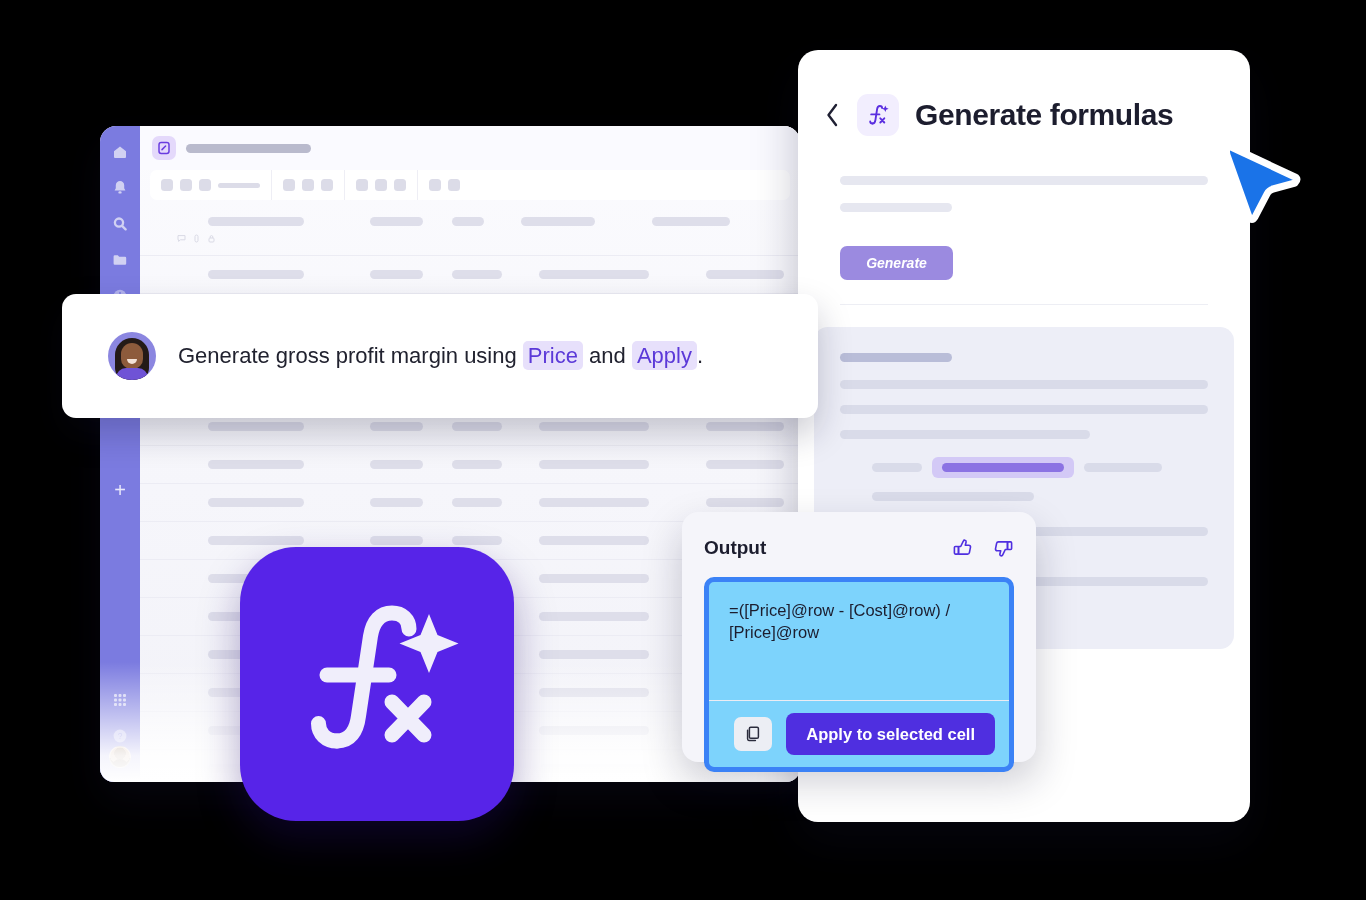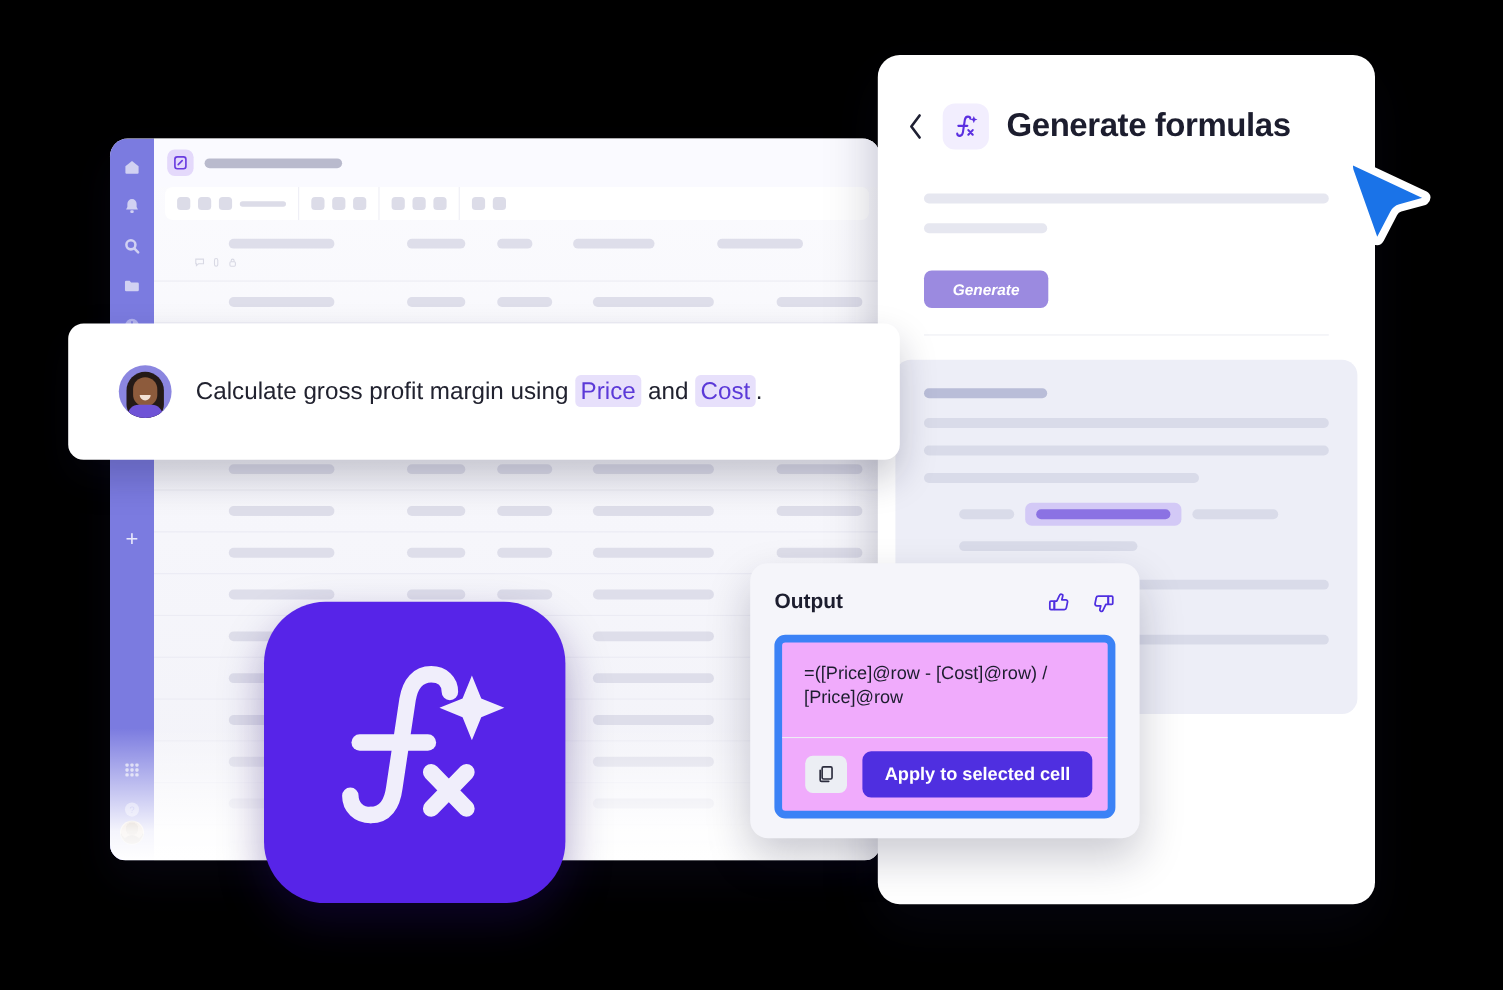--- a/index.html
+++ b/index.html
@@ -192,30 +192,30 @@
     position: absolute; left: 682px; top: 512px; width: 354px; height: 250px;
     background: #f5f5fa; border-radius: 16px;
     box-shadow: 0 18px 40px rgba(20,18,50,.22);
     padding: 25px 22px 0 22px;
   }
   .output-head { display: flex; align-items: center; justify-content: space-between; }
   .output-title { font-size: 19px; font-weight: 700; color: #1c1d2e; }
   .vote { display: flex; gap: 18px; }
   .vote span { display: flex; cursor: pointer; }
   .output-card {
-    margin-top: 18px; background: #f0abfc; border-radius: 10px;
-    border: 7px solid #3b82f6; overflow: hidden;
+    margin-top: 18px; background: #7dd3fc; border-radius: 10px;
+    border: 5px solid #3b82f6; overflow: hidden;
   }
   .formula {
     padding: 18px 20px 20px 20px; font-size: 16.5px; color: #1c1d2e; line-height: 1.32;
     min-height: 86px;
   }
   .output-actions {
     border-top: 1px solid #ececf3; padding: 12px 14px;
-    display: flex; align-items: center; justify-content: flex-end; gap: 14px;
+    display: flex; align-items: center; justify-content: flex-end; gap: 14px; margin-top: 32px;
   }
   .copy-btn {
     width: 38px; height: 34px; border-radius: 7px; background: #eceef4;
     display: flex; align-items: center; justify-content: center; cursor: pointer; border: none;
   }
   .apply-btn {
     height: 42px; padding: 0 20px; border: none; border-radius: 8px;
     background: #4f2fe0; color: #ffffff; font-size: 16.5px; font-weight: 700;
     font-family: "Liberation Sans", sans-serif; cursor: pointer;
   }
@@ -510,21 +510,21 @@
 
   <div class="bubble">
     <div class="bubble-avatar">
       <div class="hair"></div>
         <div class="face"></div>
         <div class="neck"></div>
       <div class="smile"></div>
         <div class="body"></div>
     </div>
     <div class="bubble-text">
-      <span>Calculate gross profit margin using </span><span class="chip">Price</span><span> and </span><span class="chip">Cost</span><span>.</span>
+      <span>Generate gross profit margin using </span><span class="chip">Price</span><span> and </span><span class="chip">Apply</span><span>.</span>
     </div>
   </div>
 
   <div class="fx-app">
     <svg width="190" height="190" viewBox="0 0 190 190">
       <path d="M55 152c-11 0-18.5-7.5-18.5-17.5" fill="none" stroke="#f0eefb" stroke-width="15" stroke-linecap="round"></path>
       <path d="M55 152c13 0 19.5-9.5 21.5-25l12-80c2.5-15 10-23 21.5-23 10 0 17 6.5 17 16" fill="none" stroke="#f0eefb" stroke-width="15" stroke-linecap="round"></path>
       <path d="M45 86h62" stroke="#f0eefb" stroke-width="15" stroke-linecap="round"></path>
       <path d="M110 113l32 33M142 113l-32 33" stroke="#f0eefb" stroke-width="15" stroke-linecap="round"></path>
       <path d="M147 25l8.5 21 21 8.5-21 8.5-8.5 21-8.5-21-21-8.5 21-8.5z" fill="#f0eefb"></path>

